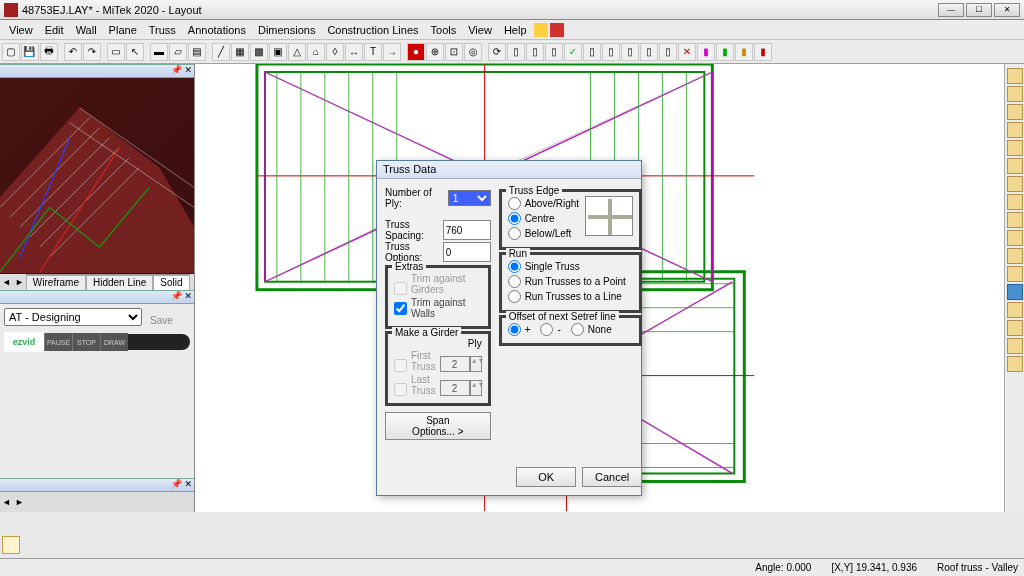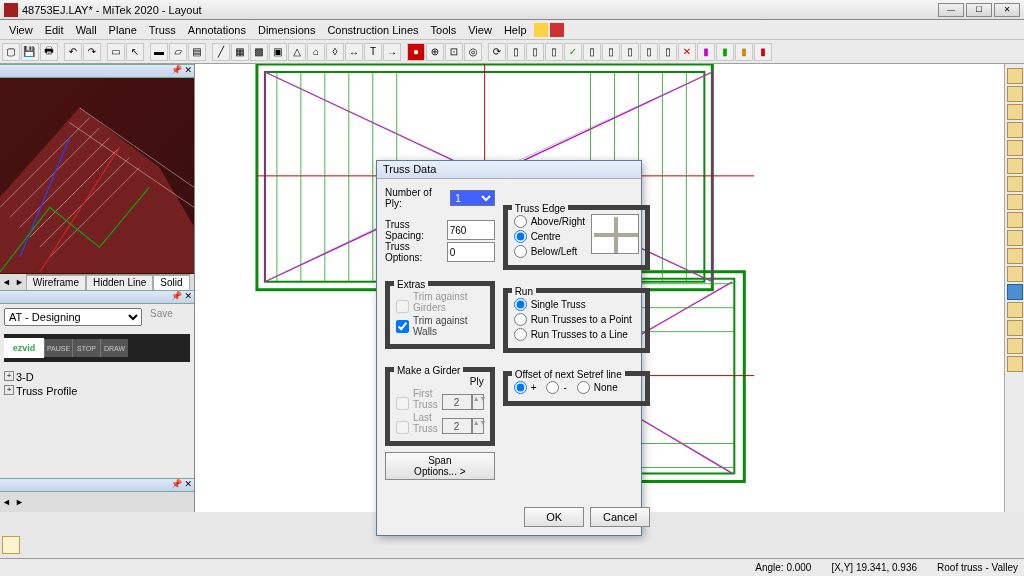--- a/index.html
+++ b/index.html
@@ -30,25 +30,25 @@
   linear-gradient(135deg, rgba(200,20,20,0.3) 0%, rgba(120,10,10,0.4) 100%);
 }
 .preview-lines { position:absolute; inset:0; }
 .tabs { height: 16px; display:flex; background:#ddd; border-top:1px solid #999; }
 .tab { padding: 1px 6px; font-size:10px; border:1px solid #aaa; border-bottom:none; background:#eee; cursor:pointer; }
 .tab.active { background:#fff; }
 
 .panelhead { height:14px; background: linear-gradient(#dfe8f6,#c4d4ec); border-top:1px solid #7a9; border-bottom:1px solid #7a9; display:flex; justify-content:flex-end; padding:0 2px; gap:2px; font-size:9px; }
 .panelhead span { cursor:pointer; }
 
-.dropdown { margin:4px; display:flex; gap:8px; align-items:flex-start; }
+.dropdown { margin:4px; display:flex; gap:8px; align-items:flex-end; }
 .dropdown select { flex:1; font-size:11px; height:18px; }
 .dropdown .savebtn { width:40px; font-size:10px; color:#888; }
 
-.recorder { margin:4px; height:28px; background:#222; display:flex; align-items:center; }
+.recorder { margin:4px; height:16px; background:#222; display:flex; align-items:center;border-radius:9px; }
 .recorder .ez { width:40px; height:20px; background:#fff; color:#3a5; font-weight:bold; font-size:9px; display:flex; align-items:center; justify-content:center; }
 .recorder .rbtn { width:28px; height:18px; background:#555; color:#ccc; font-size:7px; display:flex; align-items:center; justify-content:center; border-left:1px solid #777; cursor:pointer; }
 
 .tree { margin:4px; font-size:11px; }
 .tree div { padding:1px 0 1px 12px; position:relative; }
 .tree div::before { content:"+"; position:absolute; left:0; border:1px solid #888; width:8px; height:8px; font-size:8px; line-height:8px; text-align:center; }
 
 .canvas { flex:1; background:#fff; position:relative; overflow:hidden; }
 
 .righttoolbar { width:20px; background:#ebebeb; border-left:1px solid #aaa; display:flex; flex-direction:column; gap:2px; padding-top:4px; align-items:center; }
@@ -56,21 +56,21 @@
 .rtbtn.sel { background:#4a90d0; border-color:#2060a0; }
 
 
 .dialog { position:absolute; left:376px; top:160px; width:266px; background:#f0f0f0; border:1px solid #5a7aa0; box-shadow:2px 2px 8px rgba(0,0,0,0.3); }
 .dlg-title { height:18px; background: linear-gradient(#eaf0fa, #d4e0f0); padding:2px 6px; font-size:11px; border-bottom:1px solid #aab; }
 .dlg-body { padding:8px; display:grid; grid-template-columns: 1fr 1fr 1fr; gap:4px 8px; }
 .dlg-body label { font-size:10px; }
 .field { display:flex; align-items:center; gap:4px; font-size:10px; }
 .field input[type=text] { width:48px; height:20px; font-size:10px; border:1px solid #888; padding:0 2px; }
 .field select { width:48px; height:16px; font-size:10px; background:#4060ff; color:#fff; }
-.group { border:5px solid #404040; padding:4px 6px 6px; margin-top:18px; font-size:10px; position:relative; }
+.group { border:3px solid #404040; padding:4px 6px 6px; margin-top:2px; font-size:10px; position:relative; }
 .group .gtitle { position:absolute; top:-7px; left:4px; background:#f0f0f0; padding:0 3px; font-size:10px; }
 .radio-row { display:flex; align-items:center; gap:4px; padding:1px 0; font-size:10px; }
 .radio-row input { margin:0; }
 .chk-row { display:flex; align-items:center; gap:4px; padding:1px 0; font-size:10px; color:#444; }
 .chk-row.disabled { color:#999;align-items:flex-end; }
 .spinner { display:inline-flex; }
 .spinner input { width:30px; height:16px; font-size:10px; border:1px solid #888; text-align:center; }
 .spinner .sp { width:12px; height:16px; border:1px solid #888; background:#eee; font-size:7px; display:flex; flex-direction:column; cursor:pointer; }
 .dlg-btns { grid-column:1/3; display:flex; justify-content:flex-end; gap:6px; margin-top:23px; }
 .dlg-btns button { width:60px; height:20px; font-size:11px; background:linear-gradient(#fafafa,#e2e2e2); border:1px solid #888; cursor:pointer; }
@@ -215,24 +215,20 @@
       <select><option>AT - Designing</option></select>
       <span class="savebtn">Save</span>
     </div>
     <div class="recorder">
       <div class="ez">
           <span>ezvid</span>
         </div>
       <div class="rbtn">PAUSE</div>
       <div class="rbtn">STOP</div>
       <div class="rbtn">DRAW</div>
-    </div>
-    <div class="tree">
-      <div>3-D</div>
-      <div>Truss Profile</div>
     </div>
     <div style="flex:1"></div>
     <div class="panelhead">
         <span>📌</span>
         <span>✕</span>
       </div>
     <div style="height:20px;display:flex;align-items:center;background:#ddd">
       <span style="font-size:9px;padding:0 2px;cursor:pointer">◄</span>
       <span style="font-size:9px;padding:0 2px;cursor:pointer">►</span>
     </div>

